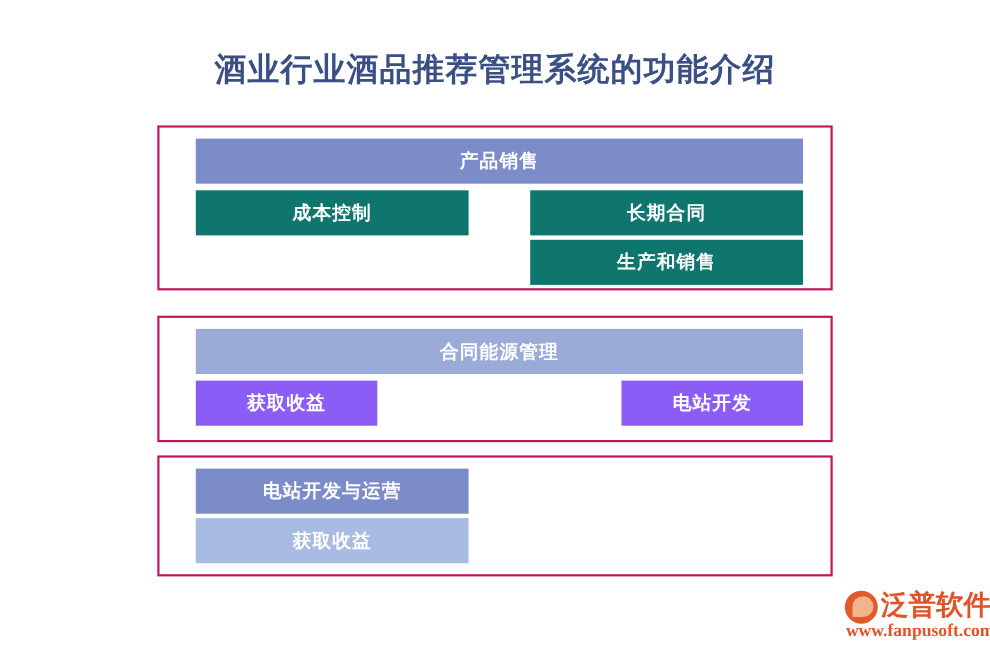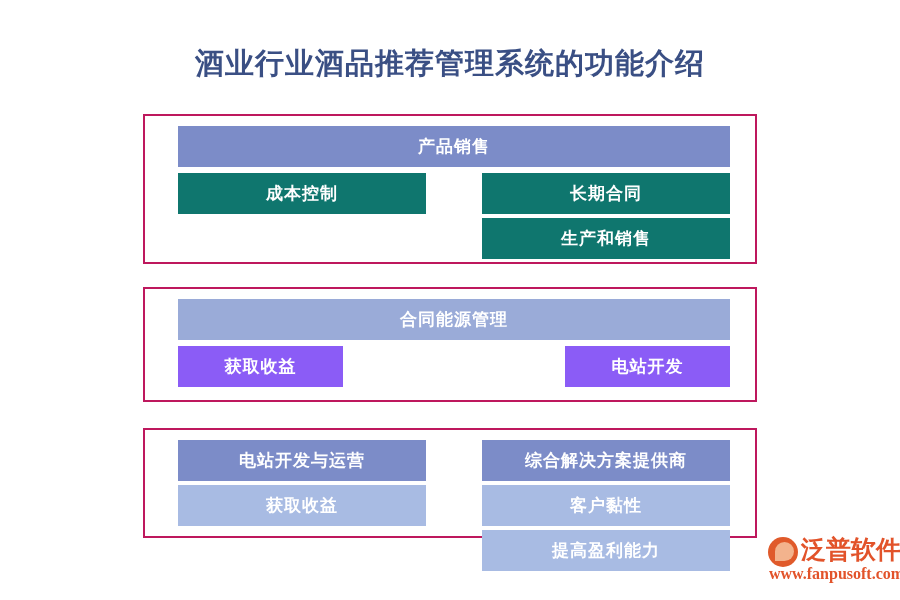--- a/index.html
+++ b/index.html
@@ -150,21 +150,21 @@
     justify-content: space-between;
     margin-top: 6px;
   }
   #panel-emc .sub-box {
     background: #8b5cf6;
     width: 165px;
     color: #ffffff;
   }
 
   
-  #panel-station { left: 143px; top: 428px; width: 614px; height: 110px; }
+  #panel-station { left: 143px; top: 414px; width: 614px; height: 110px; }
   #panel-station .cols {
     display: flex;
     justify-content: space-between;
   }
   #panel-station .col { width: 248px; }
   #panel-station .group-header { background: #7c8cc8; }
   #panel-station .sub-box { background: #a8bbe3; width: 100%; margin-top: 4px; }
 
   
   .brand-logo {
@@ -254,25 +254,20 @@
     </div>
   </div>
 
   <div class="panel" id="panel-station">
     <div class="panel-inner">
       <div class="cols">
         <div class="col">
           <div class="group-header">电站开发与运营</div>
           <div class="sub-box">获取收益</div>
         </div>
-        <div class="col">
-          <div class="group-header">综合解决方案提供商</div>
-          <div class="sub-box">客户黏性</div>
-          <div class="sub-box">提高盈利能力</div>
-        </div>
       </div>
     </div>
   </div>
 
   <div class="brand-logo">
     <div class="logo-mark"></div>
     <div class="logo-name">泛普软件</div>
     <div class="logo-url">www.fanpusoft.com</div>
   </div>
 

